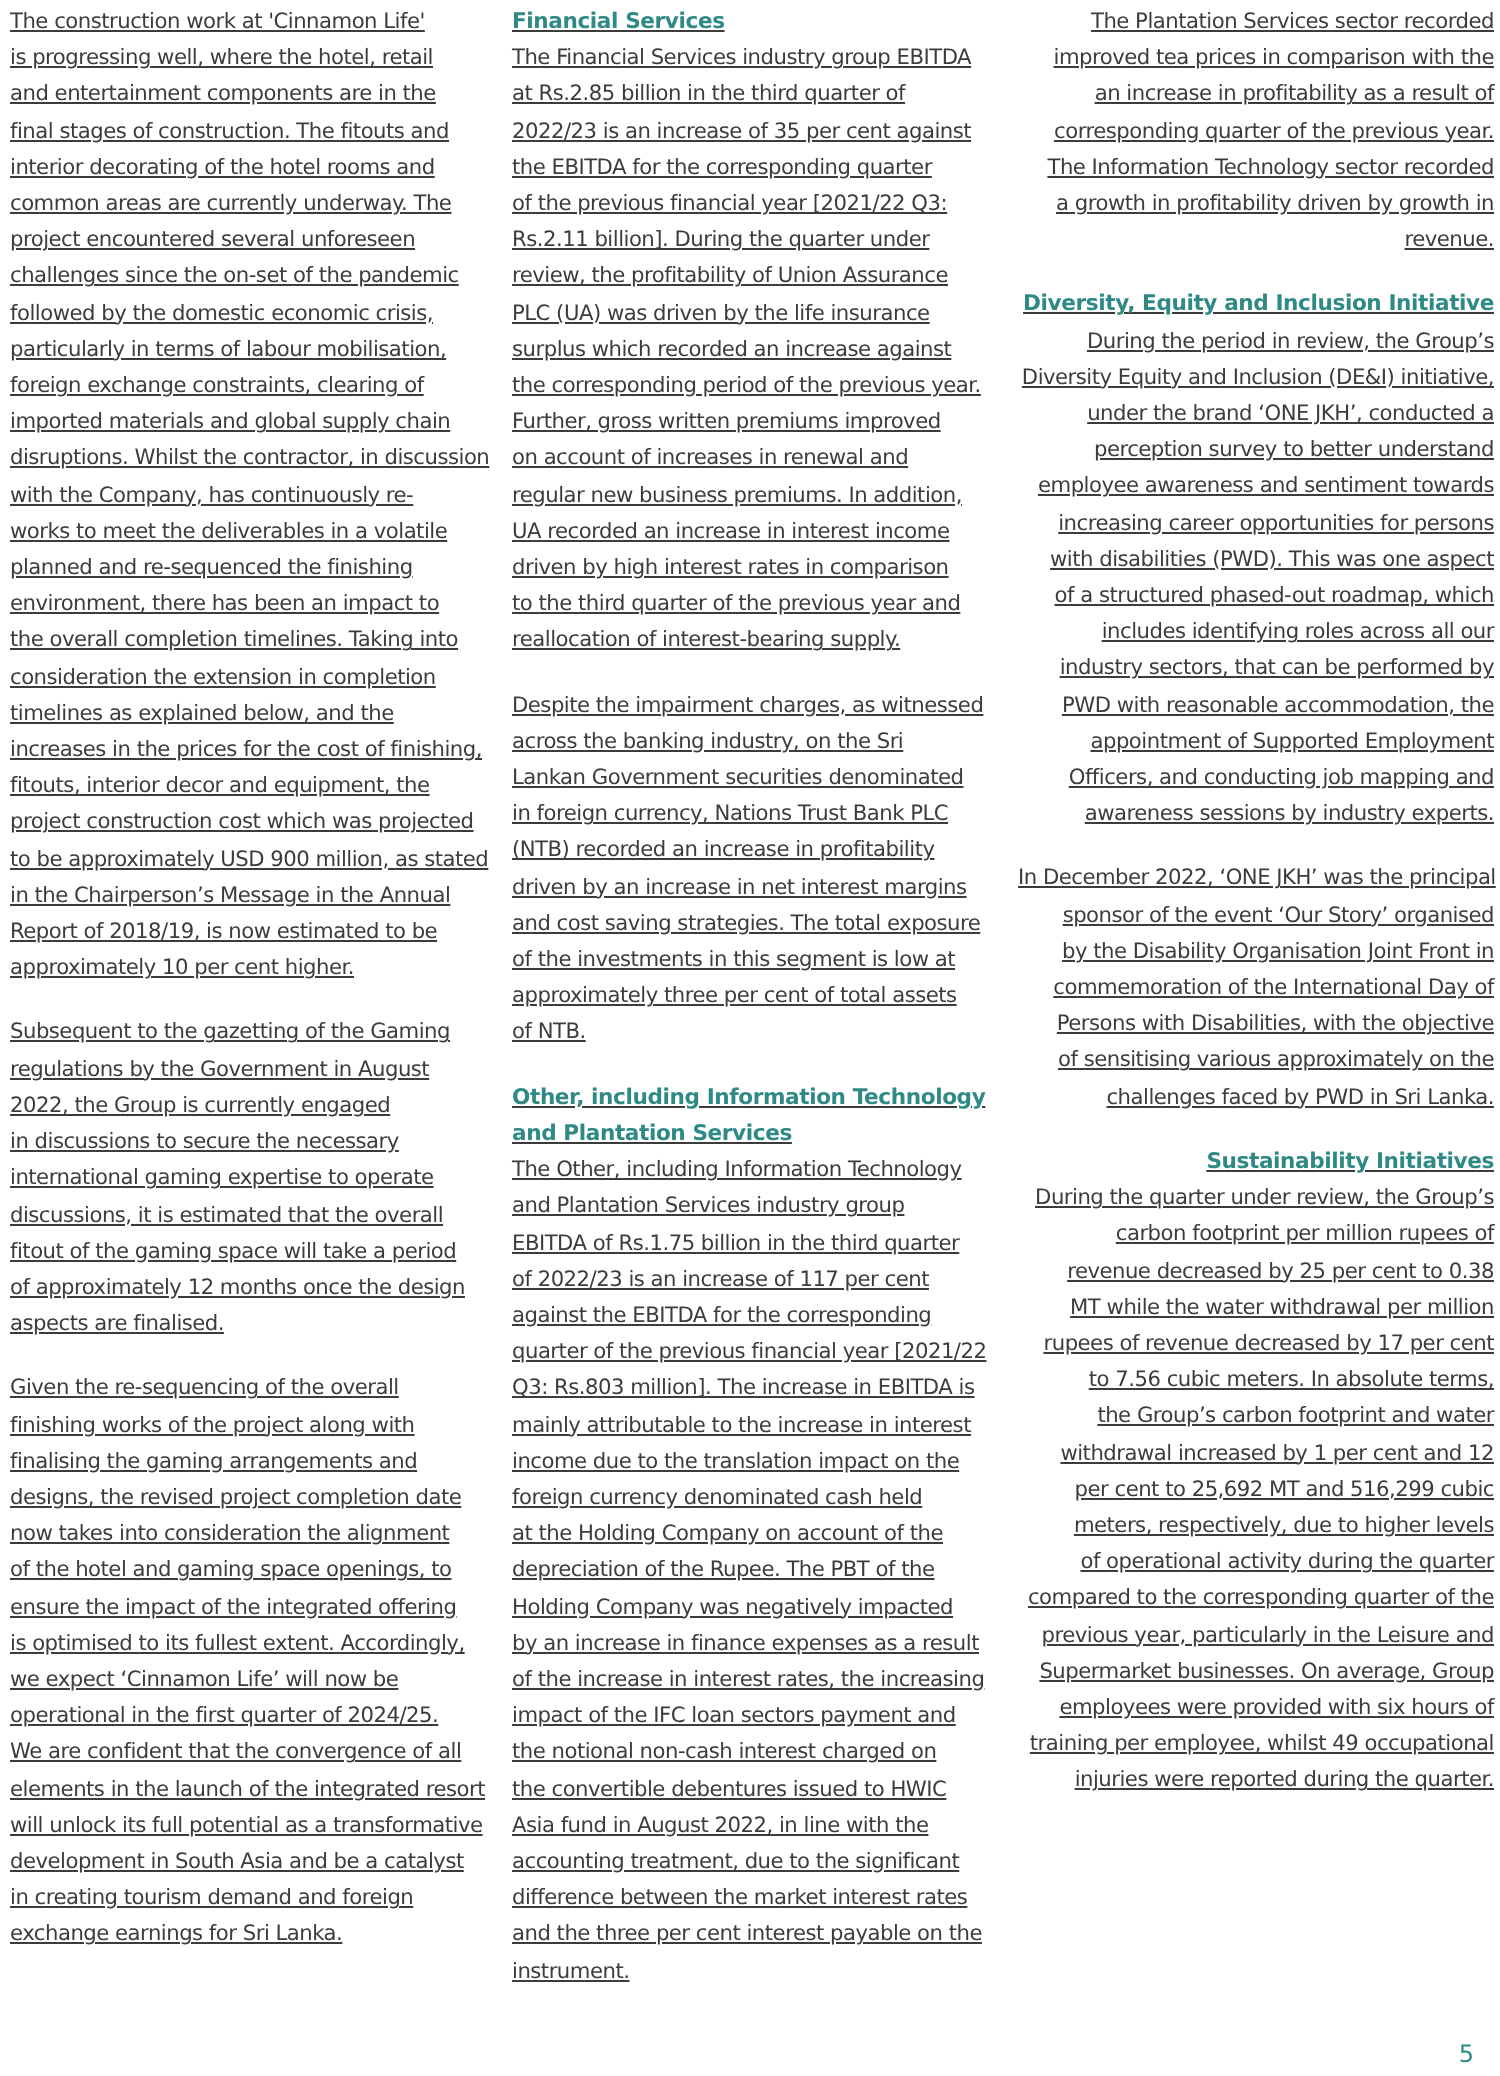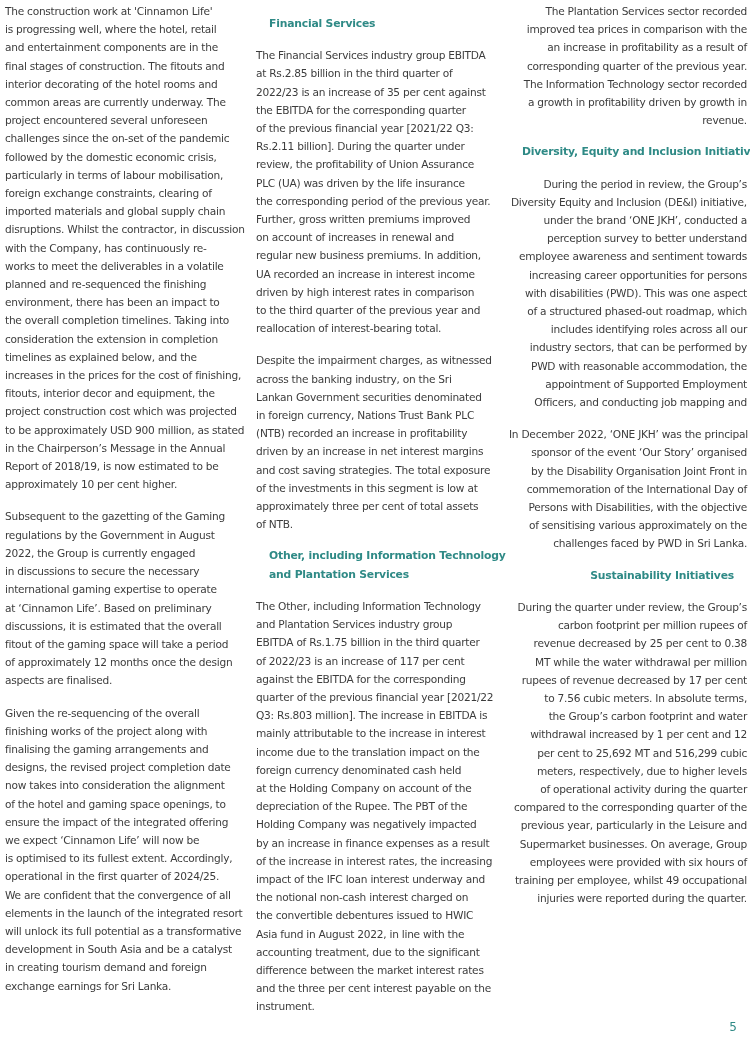--- a/index.html
+++ b/index.html
@@ -1,25 +1,25 @@
 <!DOCTYPE html>
 <html><head>
 <meta charset="utf-8">
 <style>
   html, body { margin: 0; padding: 0; background: #ffffff; }
   body { width: 750px; height: 1038px; position: relative; overflow: hidden;
          font-family: "DejaVu Sans", sans-serif; color: #3c3c3c; }
   .col { position: absolute; top: 2px; font-size: 10.6px; line-height: 18.2px;
-         letter-spacing: -0.25px; }
+         letter-spacing: -0.25px; text-decoration: underline; }
   .col1 { left: 5px; width: 240px; }
   .col2 { left: 256px; width: 244px; }
   .col3 { left: 509px; width: 238px; text-align: right; }
   p { margin: 0 0 14px 0; }
   .line { display: block; white-space: nowrap; }
-  h3 { margin: 13px; font-size: 10.8px; line-height: 18.2px; font-weight: bold;
+  h3 { margin: 0; font-size: 10.8px; line-height: 18.2px; font-weight: bold;
        color: #2f8a86; letter-spacing: -0.2px; }
   .sec { margin-bottom: 14px; }
   .page-num { position: absolute; right: 13px; top: 1020px; font-size: 12px;
               color: #2f8a86; }
 </style>
 </head>
 <body>
 
 <div class="col col1">
   <p>
@@ -50,36 +50,35 @@
       <span class="line">in the Chairperson’s Message in the Annual</span>
       <span class="line">Report of 2018/19, is now estimated to be</span>
       <span class="line">approximately 10 per cent higher.</span>
     </p>
   <p>
       <span class="line">Subsequent to the gazetting of the Gaming</span>
       <span class="line">regulations by the Government in August</span>
       <span class="line">2022, the Group is currently engaged</span>
       <span class="line">in discussions to secure the necessary</span>
       <span class="line">international gaming expertise to operate</span>
-      <span class="line">at ‘Cinnamon Life’. Based on preliminary</span>
       <span class="line">discussions, it is estimated that the overall</span>
       <span class="line">fitout of the gaming space will take a period</span>
       <span class="line">of approximately 12 months once the design</span>
       <span class="line">aspects are finalised.</span>
     </p>
   <p>
       <span class="line">Given the re-sequencing of the overall</span>
       <span class="line">finishing works of the project along with</span>
       <span class="line">finalising the gaming arrangements and</span>
       <span class="line">designs, the revised project completion date</span>
       <span class="line">now takes into consideration the alignment</span>
       <span class="line">of the hotel and gaming space openings, to</span>
       <span class="line">ensure the impact of the integrated offering</span>
+      <span class="line">is optimised to its fullest extent. Accordingly,</span>
       <span class="line">we expect ‘Cinnamon Life’ will now be</span>
-      <span class="line">is optimised to its fullest extent. Accordingly,</span>
       <span class="line">operational in the first quarter of 2024/25.</span>
       <span class="line">We are confident that the convergence of all</span>
       <span class="line">elements in the launch of the integrated resort</span>
       <span class="line">will unlock its full potential as a transformative</span>
       <span class="line">development in South Asia and be a catalyst</span>
       <span class="line">in creating tourism demand and foreign</span>
       <span class="line">exchange earnings for Sri Lanka.</span>
     </p>
 </div>
 
@@ -90,28 +89,29 @@
       </h3>
     <p>
         <span class="line">The Financial Services industry group EBITDA</span>
         <span class="line">at Rs.2.85 billion in the third quarter of</span>
         <span class="line">2022/23 is an increase of 35 per cent against</span>
         <span class="line">the EBITDA for the corresponding quarter</span>
         <span class="line">of the previous financial year [2021/22 Q3:</span>
         <span class="line">Rs.2.11 billion]. During the quarter under</span>
         <span class="line">review, the profitability of Union Assurance</span>
         <span class="line">PLC (UA) was driven by the life insurance</span>
+        <span class="line">surplus which recorded an increase against</span>
         <span class="line">the corresponding period of the previous year.</span>
         <span class="line">Further, gross written premiums improved</span>
         <span class="line">on account of increases in renewal and</span>
         <span class="line">regular new business premiums. In addition,</span>
         <span class="line">UA recorded an increase in interest income</span>
         <span class="line">driven by high interest rates in comparison</span>
         <span class="line">to the third quarter of the previous year and</span>
-        <span class="line">reallocation of interest-bearing total.</span>
+        <span class="line">reallocation of interest-bearing supply.</span>
       </p>
     <p>
         <span class="line">Despite the impairment charges, as witnessed</span>
         <span class="line">across the banking industry, on the Sri</span>
         <span class="line">Lankan Government securities denominated</span>
         <span class="line">in foreign currency, Nations Trust Bank PLC</span>
         <span class="line">(NTB) recorded an increase in profitability</span>
         <span class="line">driven by an increase in net interest margins</span>
         <span class="line">and cost saving strategies. The total exposure</span>
         <span class="line">of the investments in this segment is low at</span>
@@ -133,21 +133,21 @@
         <span class="line">quarter of the previous financial year [2021/22</span>
         <span class="line">Q3: Rs.803 million]. The increase in EBITDA is</span>
         <span class="line">mainly attributable to the increase in interest</span>
         <span class="line">income due to the translation impact on the</span>
         <span class="line">foreign currency denominated cash held</span>
         <span class="line">at the Holding Company on account of the</span>
         <span class="line">depreciation of the Rupee. The PBT of the</span>
         <span class="line">Holding Company was negatively impacted</span>
         <span class="line">by an increase in finance expenses as a result</span>
         <span class="line">of the increase in interest rates, the increasing</span>
-        <span class="line">impact of the IFC loan interest underway and</span>
+        <span class="line">impact of the IFC loan sectors payment and</span>
         <span class="line">the notional non-cash interest charged on</span>
         <span class="line">the convertible debentures issued to HWIC</span>
         <span class="line">Asia fund in August 2022, in line with the</span>
         <span class="line">accounting treatment, due to the significant</span>
         <span class="line">difference between the market interest rates</span>
         <span class="line">and the three per cent interest payable on the</span>
         <span class="line">instrument.</span>
       </p>
   </div>
 </div>
@@ -173,20 +173,21 @@
         <span class="line">perception survey to better understand</span>
         <span class="line">employee awareness and sentiment towards</span>
         <span class="line">increasing career opportunities for persons</span>
         <span class="line">with disabilities (PWD). This was one aspect</span>
         <span class="line">of a structured phased-out roadmap, which</span>
         <span class="line">includes identifying roles across all our</span>
         <span class="line">industry sectors, that can be performed by</span>
         <span class="line">PWD with reasonable accommodation, the</span>
         <span class="line">appointment of Supported Employment</span>
         <span class="line">Officers, and conducting job mapping and</span>
+        <span class="line">awareness sessions by industry experts.</span>
       </p>
     <p>
         <span class="line">In December 2022, ‘ONE JKH’ was the principal</span>
         <span class="line">sponsor of the event ‘Our Story’ organised</span>
         <span class="line">by the Disability Organisation Joint Front in</span>
         <span class="line">commemoration of the International Day of</span>
         <span class="line">Persons with Disabilities, with the objective</span>
         <span class="line">of sensitising various approximately on the</span>
         <span class="line">challenges faced by PWD in Sri Lanka.</span>
       </p>

